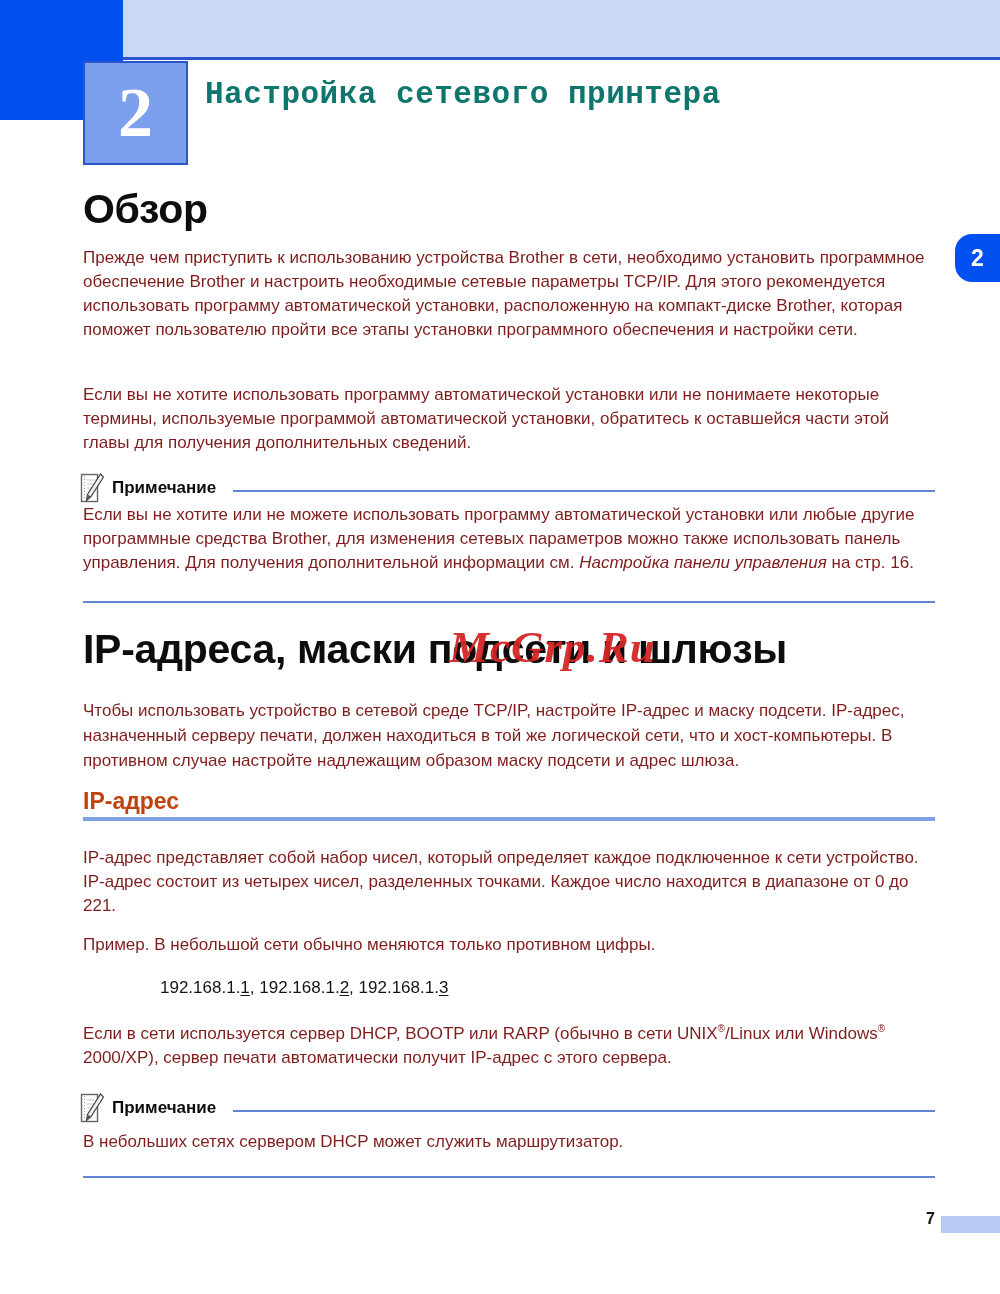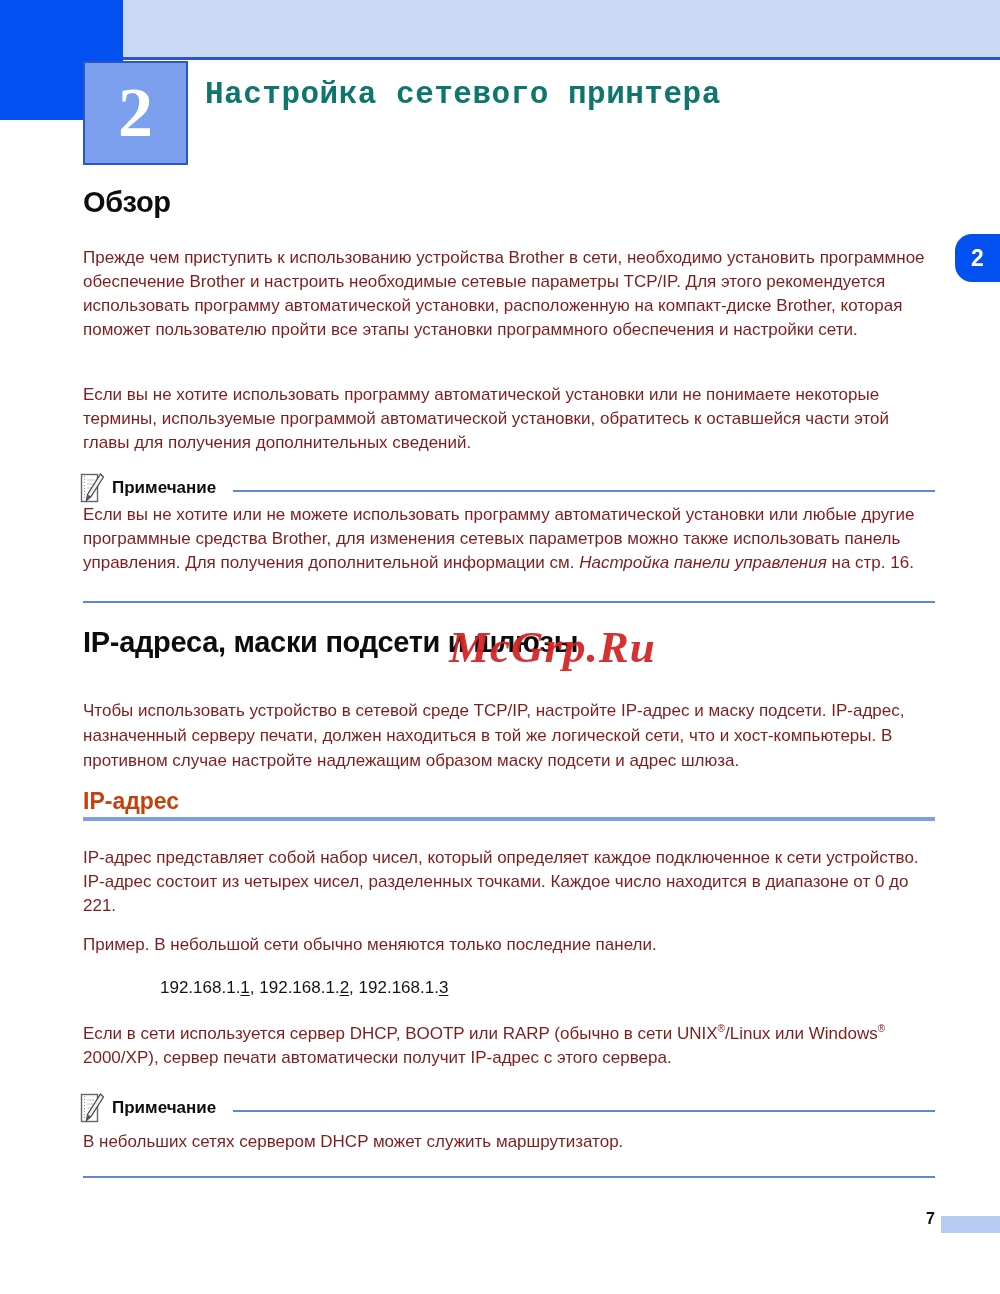--- a/index.html
+++ b/index.html
@@ -18,21 +18,21 @@
   .chapter-title{
     position:absolute;left:205px;top:77px;margin:0;font-family:Liberation Mono, monospace;
     font-weight:bold;font-size:31px;color:#0f766e;letter-spacing:0.5px;
   }
   .side-tab{
     position:absolute;right:0;top:234px;width:45px;height:48px;background:#0350f0;
     border-radius:17px 0 0 17px;display:flex;align-items:center;justify-content:center;
     color:#fff;font-weight:bold;font-size:23px;z-index:4;
   }
   
-  .h-big{position:absolute;left:83px;margin:0;font-size:29px;font-weight:bold;letter-spacing:-0.3px;color:#0d0d0d;}
+  .h-big{position:absolute;left:83px;margin:0;font-size:41px;font-weight:bold;letter-spacing:-0.3px;color:#0d0d0d;}
   .h-sub{position:absolute;left:83px;margin:0;font-size:23px;font-weight:bold;color:#c2410c;}
   .body-text{position:absolute;left:83px;width:856px;font-size:17px;line-height:24px;color:#7f1d1d;}
   .rule{position:absolute;height:2px;background:#6286d6;}
   .thick-underline{position:absolute;left:83px;width:852px;height:4px;background:#7d9fe8;}
   .note-label{position:absolute;left:112px;font-size:17px;font-weight:bold;color:#0d0d0d;}
   .note-icon{position:absolute;left:79px;width:25px;height:31px;}
   .ip-example{position:absolute;left:160px;font-size:17px;color:#141414;}
   .u{text-decoration:underline;text-underline-offset:2px;}
   .it{font-style:italic;}
   sup.reg{font-size:10px;vertical-align:super;line-height:0;}
@@ -77,21 +77,21 @@
   <div class="body-text" style="top:503px;"><span>Если вы не хотите или не можете использовать программу автоматической установки или любые другие программные средства Brother, для изменения сетевых параметров можно также использовать панель управления. Для получения дополнительной информации см. </span><span class="it">Настройка панели управления</span><span> на стр. 16.</span></div>
   <div class="rule" style="left:83px;top:601px;width:852px;"></div>
 
   <h2 class="h-big" style="top:626px;">IP-адреса, маски подсети и шлюзы</h2>
   <div class="watermark">McGrp.Ru</div>
   <div class="body-text" style="top:698px;line-height:25px;">Чтобы использовать устройство в сетевой среде TCP/IP, настройте IP-адрес и маску подсети. IP-адрес, назначенный серверу печати, должен находиться в той же логической сети, что и хост-компьютеры. В противном случае настройте надлежащим образом маску подсети и адрес шлюза.</div>
 
   <h3 class="h-sub" style="top:788px;">IP-адрес</h3>
   <div class="thick-underline" style="top:817px;"></div>
   <div class="body-text" style="top:846px;">IP-адрес представляет собой набор чисел, который определяет каждое подключенное к сети устройство. IP-адрес состоит из четырех чисел, разделенных точками. Каждое число находится в диапазоне от 0 до 221.</div>
-  <div class="body-text" style="top:933px;">Пример. В небольшой сети обычно меняются только последние панели.</div>
+  <div class="body-text" style="top:933px;">Пример. В небольшой сети обычно меняются только противном цифры.</div>
 
   <div class="ip-example" style="top:978px;"><span>192.168.1.</span><span class="u">1</span><span>, 192.168.1.</span><span class="u">2</span><span>, 192.168.1.</span><span class="u">3</span></div>
 
   <div class="body-text" style="top:1022px;"><span>Если в сети используется сервер DHCP, BOOTP или RARP (обычно в сети UNIX</span><sup class="reg">®</sup><span>/Linux или Windows</span><sup class="reg">®</sup><span> 2000/XP), сервер печати автоматически получит IP-адрес с этого сервера.</span></div>
 
   <svg class="note-icon" style="top:1093px;" viewBox="0 0 25 31">
     <rect x="2.5" y="1.5" width="16" height="27" fill="#ffffff" stroke="#666" stroke-width="1.4"></rect>
     <line x1="5.5" y1="3" x2="5.5" y2="27" stroke="#999" stroke-width="1" stroke-dasharray="1.2,1.8"></line>
     <line x1="8" y1="7" x2="16" y2="7" stroke="#c4c4c4" stroke-width="1"></line>
     <line x1="8" y1="11" x2="16" y2="11" stroke="#c4c4c4" stroke-width="1"></line>

